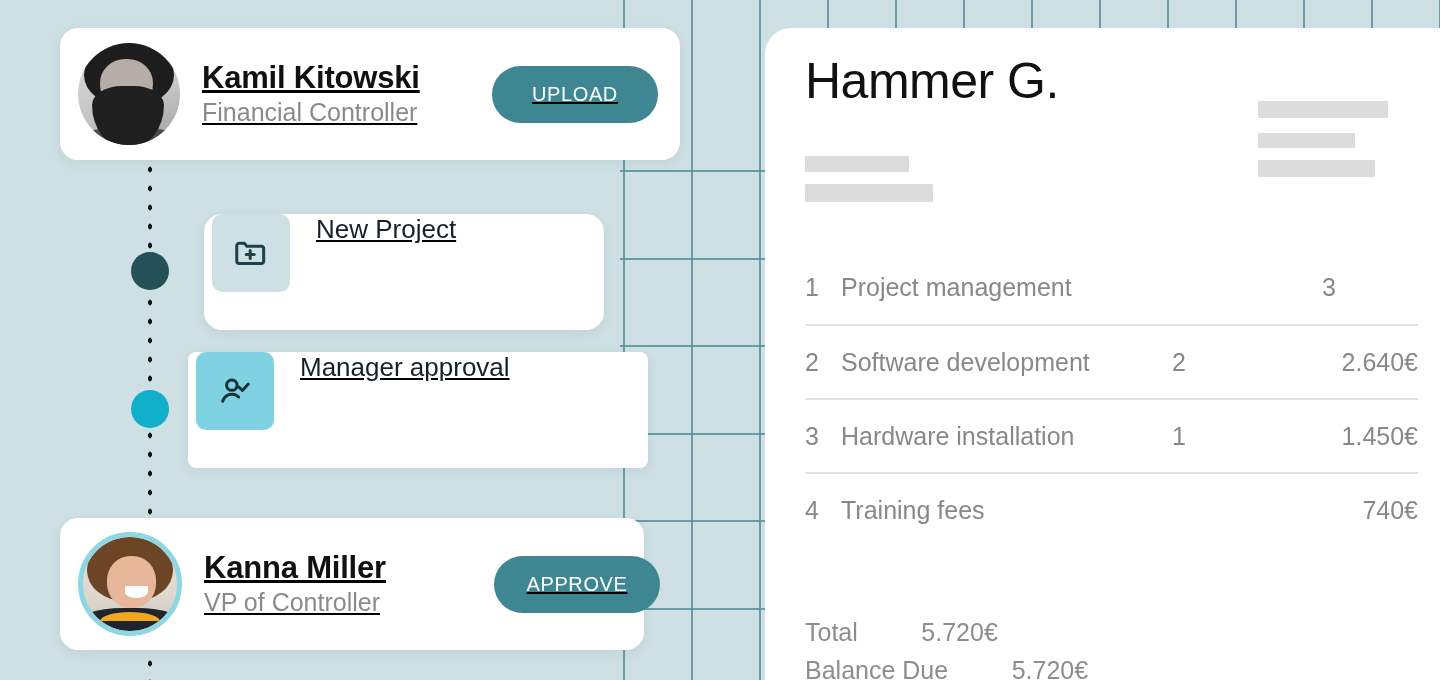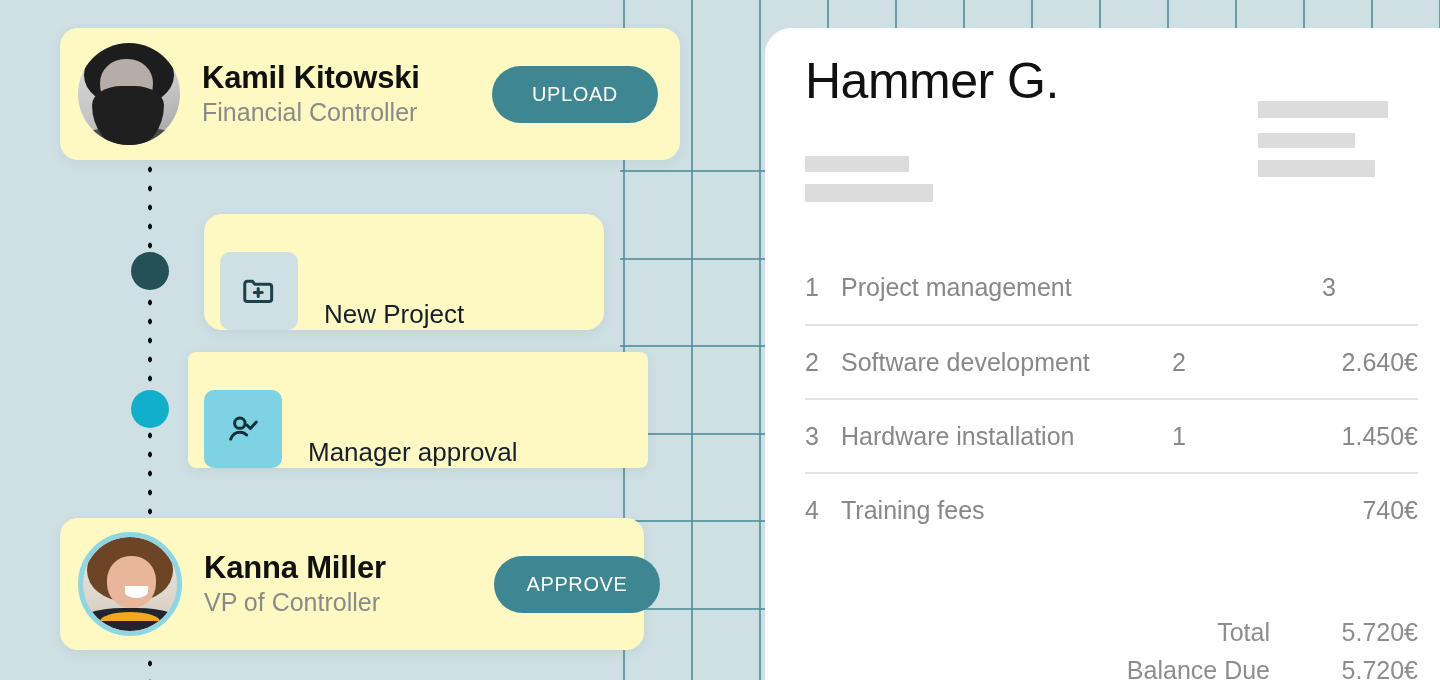--- a/index.html
+++ b/index.html
@@ -99,24 +99,22 @@
   
   #totals {
     position: absolute;
     left: 40px; top: 585px;
     width: 613px;
     color: #8d8d8d;
     font-size: 25px;
   }
   .tot-row {
     display: flex;
-    justify-content: flex-end;
     align-items: center;
     height: 38px;
-    gap: 8px;
   }
   .tot-label { text-align: right; }
   .tot-value { width: 140px; text-align: right; }
 
   
   #timeline {
     position: absolute;
     left: 144px; top: 160px;
     width: 12px; height: 520px;
   }
@@ -134,23 +132,24 @@
     left: -13px;
     width: 38px; height: 38px;
     border-radius: 50%;
   }
   #tl-node-1 { top: 92px;  background: #245158; }
   #tl-node-2 { top: 230px; background: #12afcb; }
 
   
   .card {
     position: absolute;
-    background: #fef9c3;
+    background: #ffffff;
     border-radius: 18px;
     box-shadow: 0 3px 12px rgba(30,60,70,.08);
+    text-decoration: underline;
   }
 
   
   #card-person-1 { left: 60px; top: 28px;  width: 620px; height: 132px; }
   #card-person-2 { left: 60px; top: 518px; width: 584px; height: 132px; }
 
   .person-inner {
     position: relative;
     display: flex;
     align-items: center;
@@ -241,23 +240,23 @@
     letter-spacing: .6px;
     cursor: pointer;
   }
 
   
   #card-step-1 { left: 204px; top: 214px; width: 400px; height: 116px; }
   #card-step-2 { left: 188px; top: 352px; width: 460px; height: 116px; border-radius: 8px; }
 
   .step-inner {
     display: flex;
-    align-items: flex-end;
+    align-items: flex-start;
     height: 100%;
-    padding-left: 16px;
+    padding-left: 8px;
   }
   .step-icon {
     flex: none;
     width: 78px; height: 78px;
     border-radius: 10px;
     display: flex;
     align-items: center;
     justify-content: center;
   }
   #step-icon-1 { background: #cfe0e4; }

